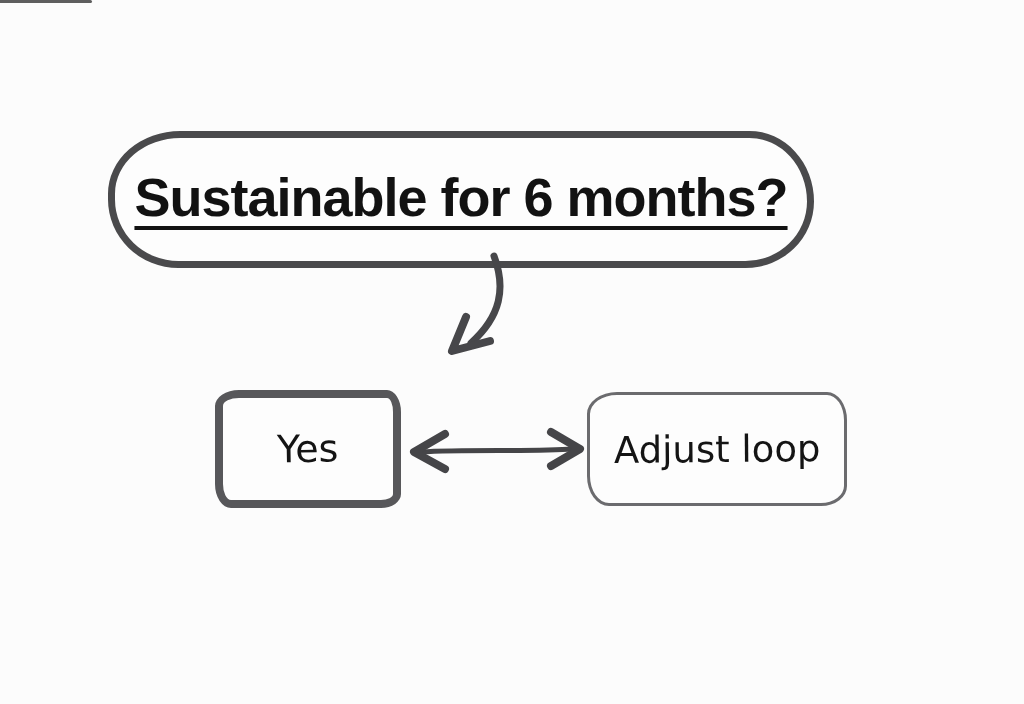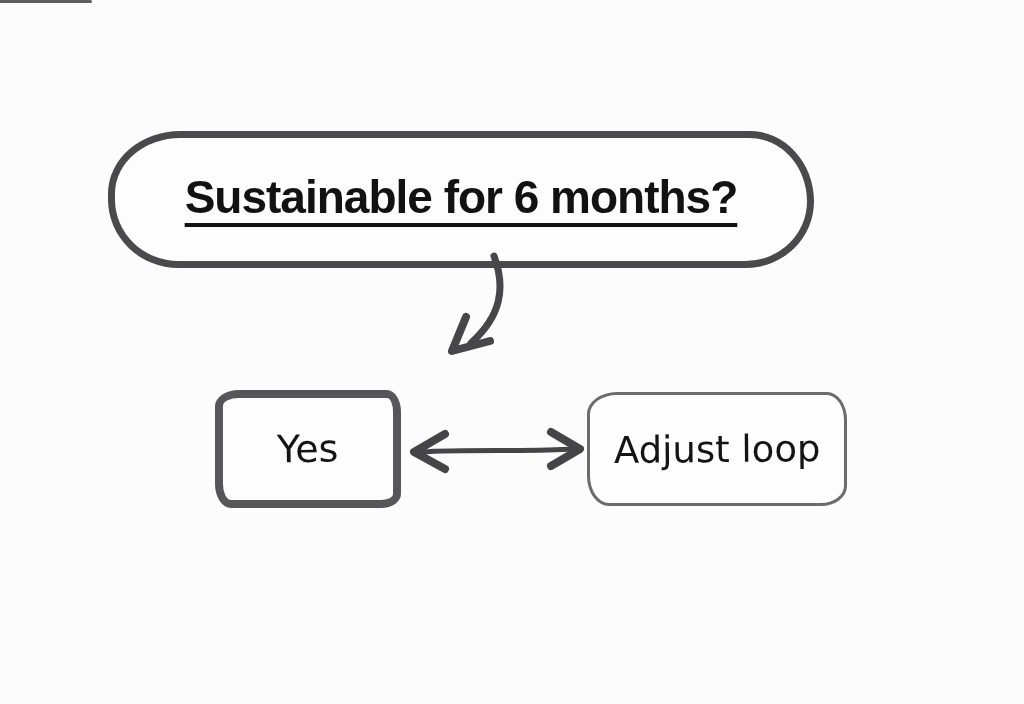--- a/index.html
+++ b/index.html
@@ -35,21 +35,21 @@
   
   .pill {
     left: 108px; top: 131px;
     width: 706px; height: 137px;
     border: 7px solid #4a4a4c;
     border-radius: 74px 66px 70px 72px / 64px 72px 68px 70px;
   }
   .pill-label {
     font-family: "Liberation Sans", sans-serif;
     font-weight: bold;
-    font-size: 46px;
+    font-size: 54px;
     letter-spacing: -1px;
     color: #121212;
     text-decoration: underline;
     text-decoration-thickness: 4px;
     text-underline-offset: 10px;
     white-space: nowrap;
     padding-bottom: 6px;
   }
   
   .yes-box {

